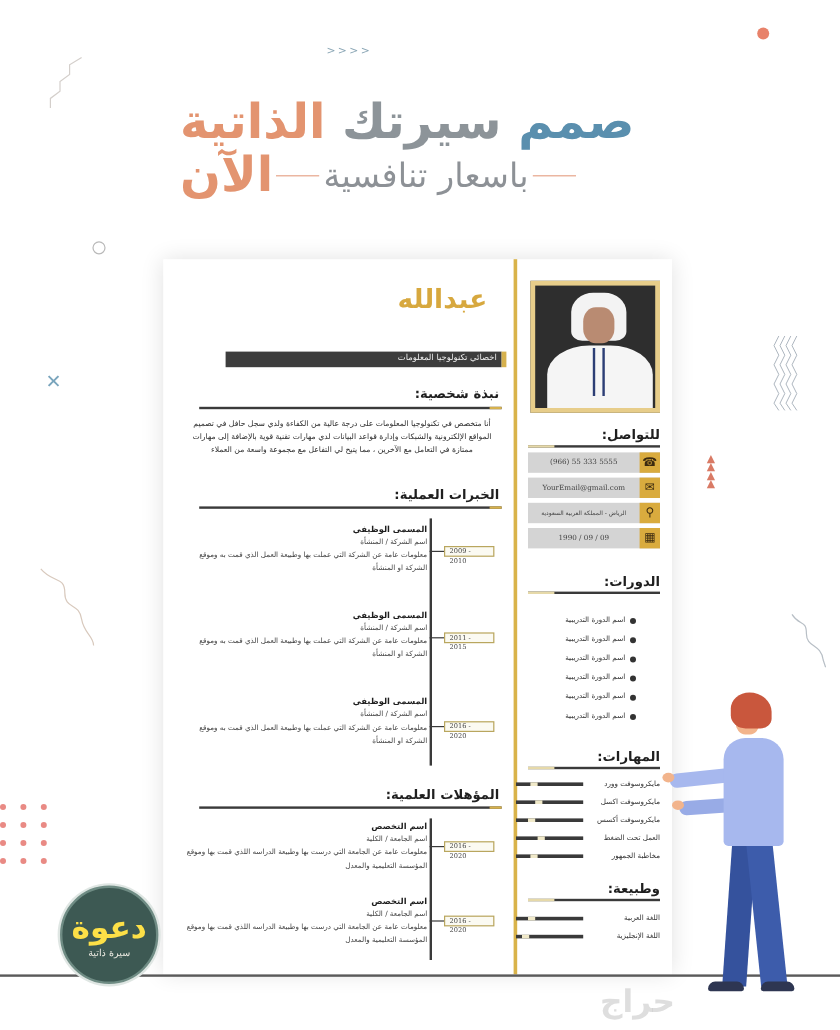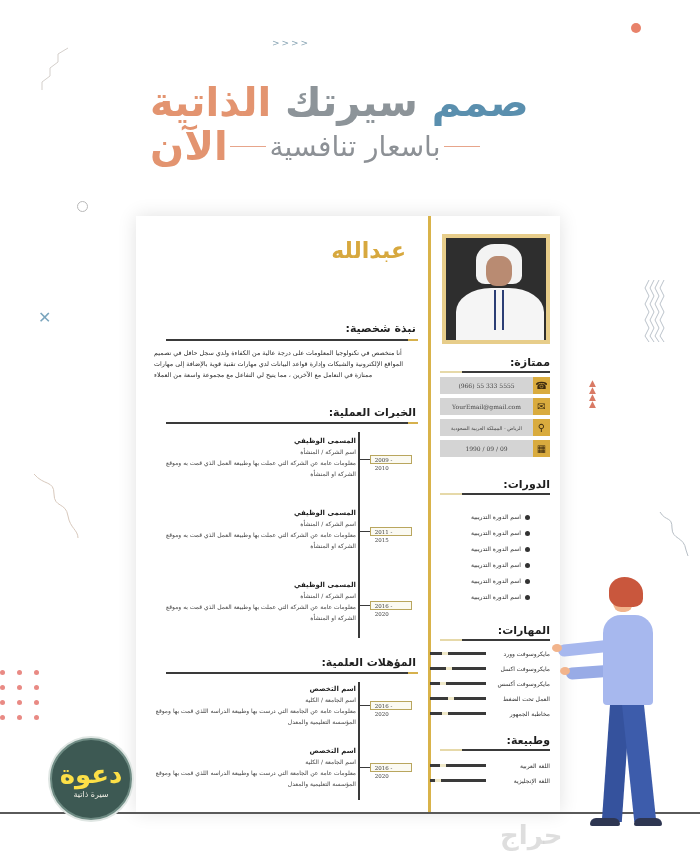--- a/index.html
+++ b/index.html
@@ -76,21 +76,21 @@
   .first-name { position: absolute; right: 22px; top: 22px; font-size: 22px; font-weight: bold; color: #d7a83e; }
   .last-name { position: absolute; right: 22px; top: 42px; font-size: 24px; font-weight: bold; color: #2a2a2a; }
   .title-bar { position: absolute; left: 52px; top: 77px; width: 230px; height: 13px; background: #3d3d3d; }
   .title-bar .txt { position: absolute; right: 4px; top: 1px; font-size: 7px; color: #f0f0f0; }
   .title-bar .accent { position: absolute; right: -4px; top: 0; width: 4px; height: 13px; background: #d6b14d; }
 
   .sec-head { position: absolute; right: 12px; font-size: 11px; font-weight: bold; color: #1f1f1f; }
   .sec-rule { position: absolute; left: 30px; width: 252px; height: 2px; background: #3a3a3a; }
   .sec-rule::after { content: ""; position: absolute; right: 0; top: 0; width: 10px; height: 2px; background: #d6b14d; }
 
-  .about { position: absolute; right: 12px; top: 132px; width: 262px; font-size: 6.4px; line-height: 11px; color: #2d2d2d; text-align: left; }
+  .about { position: absolute; right: 12px; top: 132px; width: 262px; font-size: 6.4px; line-height: 11px; color: #2d2d2d; text-align: center; }
 
   .timeline-axis { position: absolute; width: 2px; background: #3a3a3a; }
   .entry { position: absolute; right: 72px; width: 210px; text-align: right; }
   .entry .t { font-size: 7px; font-weight: bold; color: #1f1f1f; line-height: 11px; }
   .entry .o { font-size: 6px; color: #444; line-height: 10px; }
   .entry .d { font-size: 6px; color: #444; line-height: 11px; }
   .date-tag { position: absolute; right: 16px; height: 10px; display: flex; align-items: center; direction: ltr; }
   .date-tag .stub { width: 12px; height: 1px; background: #3a3a3a; }
   .date-tag .box { border: 1px solid #b9a65e; background: #fbfaf2; font-size: 5.5px; color: #444; padding: 0 4px; height: 9px; line-height: 8px; font-family: "DejaVu Serif", serif; }
 
@@ -174,21 +174,21 @@
   <div class="gold-rule"></div>
 
   <div class="side">
     <div class="photo">
       <div class="body"></div>
       <div class="lanyard"></div>
       <div class="ghutra"></div>
       <div class="face"></div>
     </div>
 
-    <div class="side-head" style="top:140px">ممتازة:</div>
+    <div class="side-head" style="top:140px">للتواصل:</div>
     <div class="side-head-rule" style="top:155px"></div>
 
     <div class="contact-row" style="top:161px">
       <span class="ic">☎</span>
       <span class="val">(966) 55 333 5555</span>
     </div>
     <div class="contact-row" style="top:182px">
       <span class="ic">✉</span>
       <span class="val">YourEmail@gmail.com</span>
     </div>
@@ -274,20 +274,24 @@
     <div class="skill-row" style="top:558px">
       <span class="lbl">اللغة الإنجليزية</span>
       <span class="bar">
           <span class="gap" style="left:5px"></span>
         </span>
     </div>
   </div>
 
   <div class="main">
     <div class="first-name">عبدالله</div>
+    <div class="title-bar">
+      <span class="accent"></span>
+      <span class="txt">اخصائي تكنولوجيا المعلومات</span>
+    </div>
 
     <div class="sec-head" style="top:106px">نبذة شخصية:</div>
     <div class="sec-rule" style="top:123px"></div>
     <div class="about">أنا متخصص في تكنولوجيا المعلومات على درجة عالية من الكفاءة ولدي سجل حافل في تصميم المواقع الإلكترونية والشبكات وإدارة قواعد البيانات لدي مهارات تقنية قوية بالإضافة إلى مهارات ممتازة في التعامل مع الآخرين ، مما يتيح لي التفاعل مع مجموعة واسعة من العملاء</div>
 
     <div class="sec-head" style="top:190px">الخبرات العملية:</div>
     <div class="sec-rule" style="top:206px"></div>
     <div class="timeline-axis" style="left:222px;top:216px;height:206px"></div>
 
     <div class="entry" style="top:220px">

